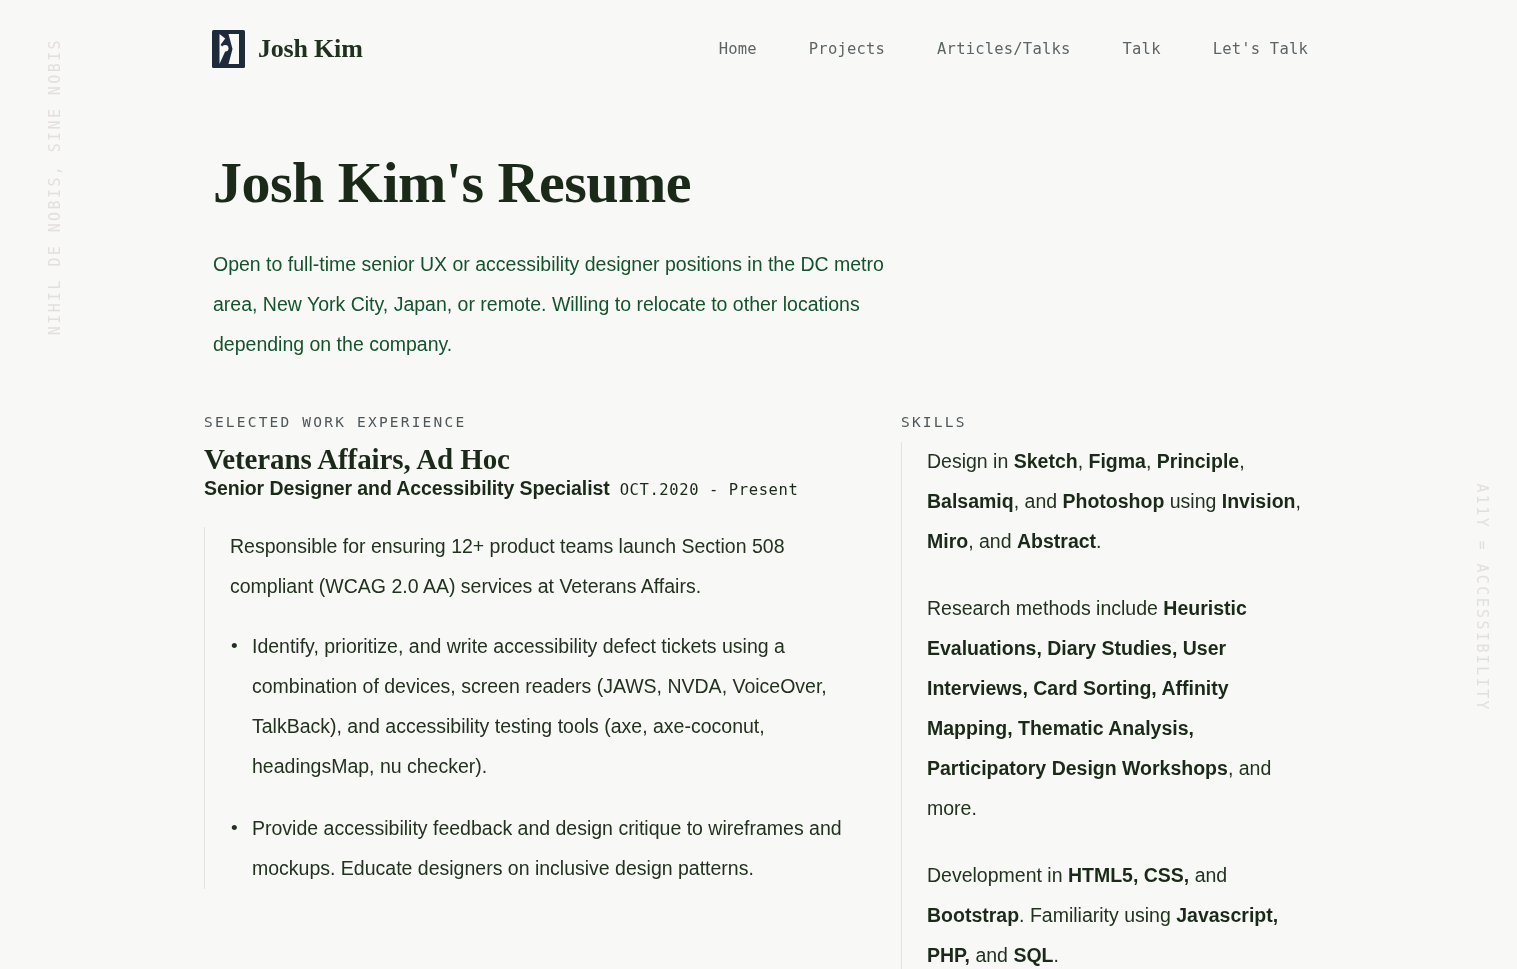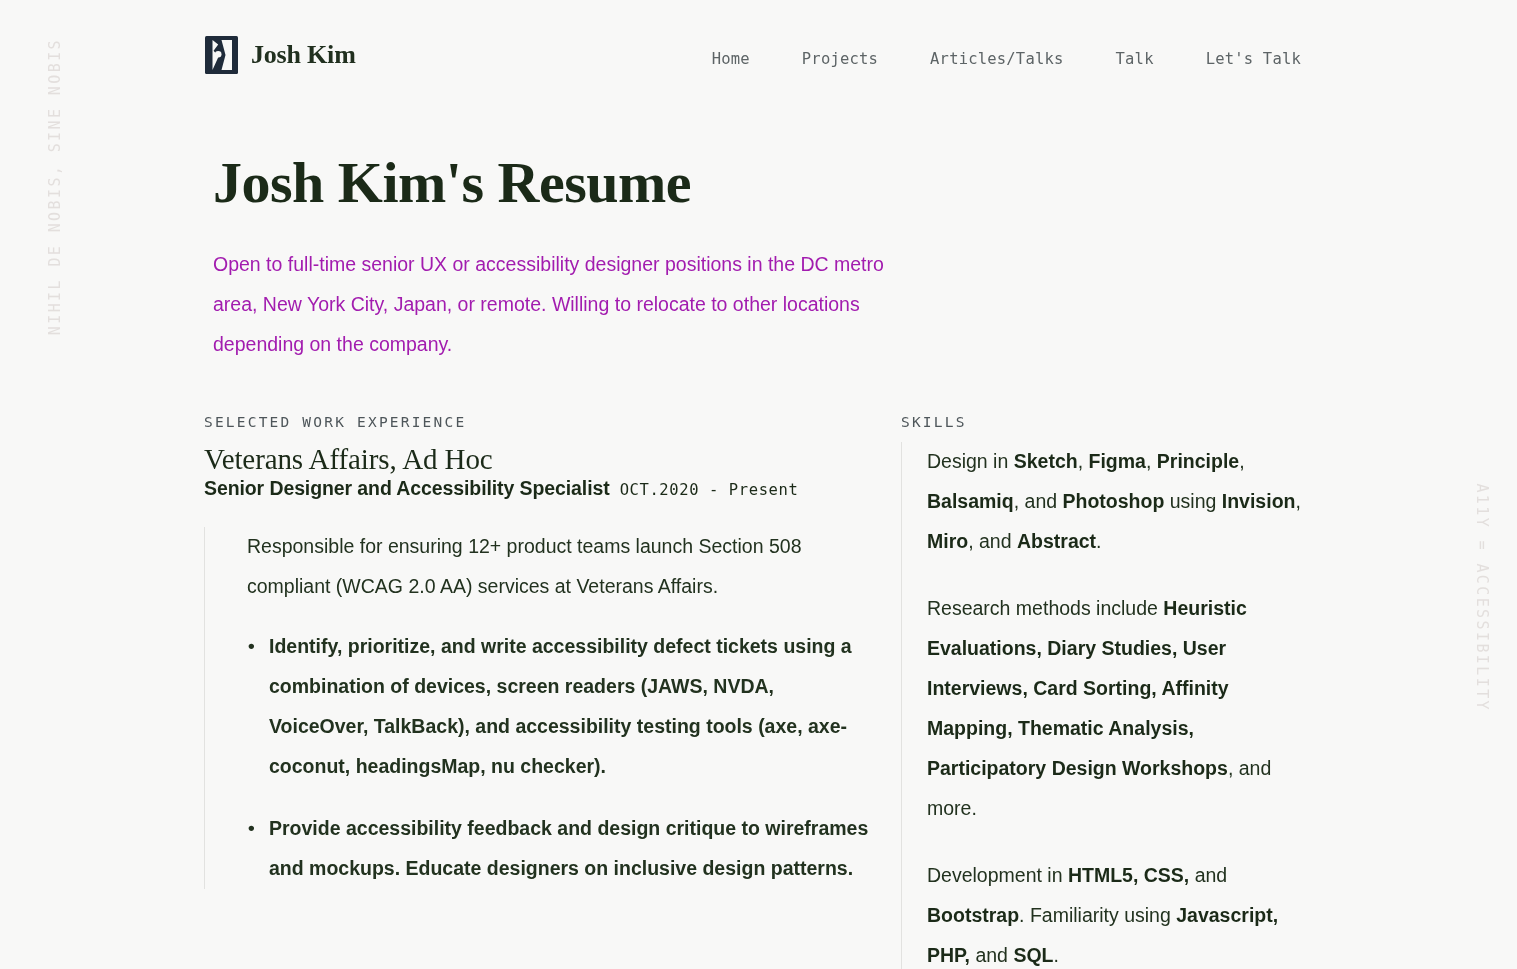--- a/index.html
+++ b/index.html
@@ -47,26 +47,26 @@
   .page {
     position:absolute;
     left:0; top:0;
     width:1517px;
     height:969px;
   }
 
   
   header.site-header {
     position:absolute;
-    left:205px;
+    left:212px;
     top:24px;
     width:1096px;
     height:50px;
     display:flex;
-    align-items:flex-end;
+    align-items:center;
     justify-content:space-between;
   }
 
   .brand {
     display:flex;
     align-items:center;
     gap:13px;
     text-decoration:none;
     color:#1d2b1d;
   }
@@ -114,21 +114,21 @@
     font-size:58px;
     line-height:1.08;
     letter-spacing:-0.5px;
     color:#1b2a18;
   }
   p.hero-intro {
     margin-top:30px;
     width:700px;
     font-size:19.5px;
     line-height:2.05;
-    color:#a21caf;
+    color:#14532d;
   }
 
   
   .columns {
     position:absolute;
     left:204px;
     top:414px;
     width:1110px;
     display:flex;
     gap:0;
@@ -140,21 +140,21 @@
     font-family:"DejaVu Sans Mono","Liberation Mono",monospace;
     font-size:14.5px;
     letter-spacing:2.2px;
     color:#4e565a;
     text-transform:uppercase;
     margin-bottom:12px;
   }
 
   h2.job-org {
     font-family:"Liberation Serif","DejaVu Serif",serif;
-    font-weight:400;
+    font-weight:700;
     font-size:29px;
     letter-spacing:-0.1px;
     color:#1b2a18;
     line-height:1.2;
   }
 
   .job-role-line {
     display:flex;
     align-items:baseline;
     flex-wrap:wrap;
@@ -168,34 +168,33 @@
   }
   .job-dates {
     font-family:"DejaVu Sans Mono","Liberation Mono",monospace;
     font-size:15.5px;
     letter-spacing:0.6px;
     color:#1b2a18;
   }
 
   .job-body {
     margin-top:27px;
-    padding-left:42px;
+    padding-left:25px;
     border-left:1.5px solid #e2e2e0;
   }
   .job-summary {
     font-size:19.5px;
     line-height:2.05;
     color:#22321f;
     width:620px;
   }
   ul.job-bullets {
     margin-top:20px;
     padding-left:22px;
     list-style:none;
-    font-weight:bold;
   }
   ul.job-bullets li {
     position:relative;
     font-size:19.5px;
     line-height:2.05;
     color:#22321f;
     width:600px;
     margin-top:22px;
   }
   ul.job-bullets li:first-child { margin-top:0; }

